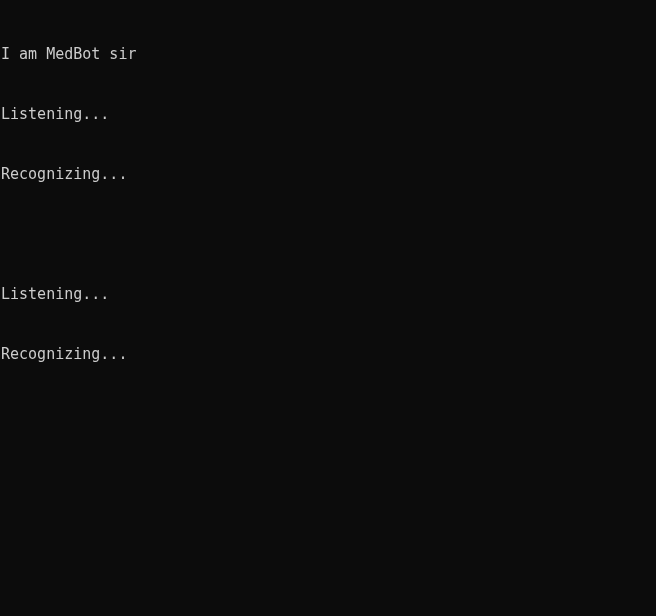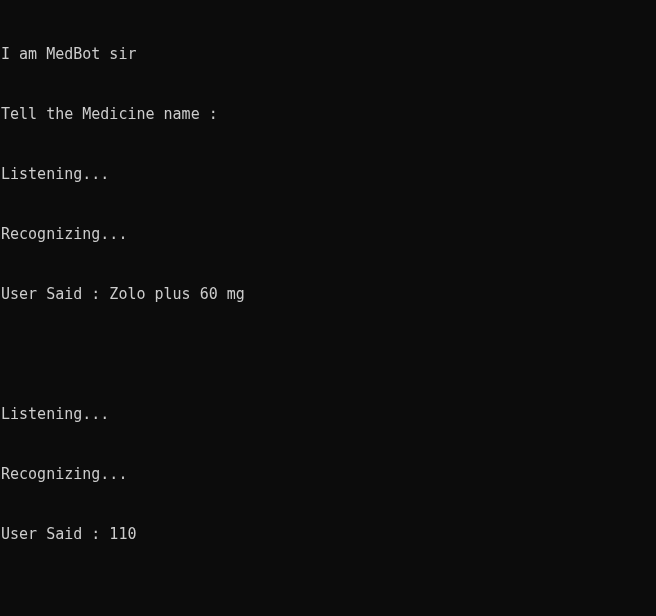--- a/index.html
+++ b/index.html
@@ -34,28 +34,25 @@
   }
   .line.blank {
     height: 20px;
   }
 </style>
 </head>
 <body style="background: rgb(12, 12, 12);">
 
 <div id="terminal" style="background: rgb(12, 12, 12); color: rgb(204, 204, 204);">
   <div class="line">I am MedBot sir</div>
-  <div class="line">Tell the Medicine name :</div>
   <div class="line">Listening...</div>
   <div class="line">Recognizing...</div>
-  <div class="line">User Said : Zolo plus 60 mg</div>
   <div class="line blank"></div>
   <div class="line">Listening...</div>
   <div class="line">Recognizing...</div>
-  <div class="line">User Said : 110</div>
   
   
   
   
   
   
   
   
   
   

